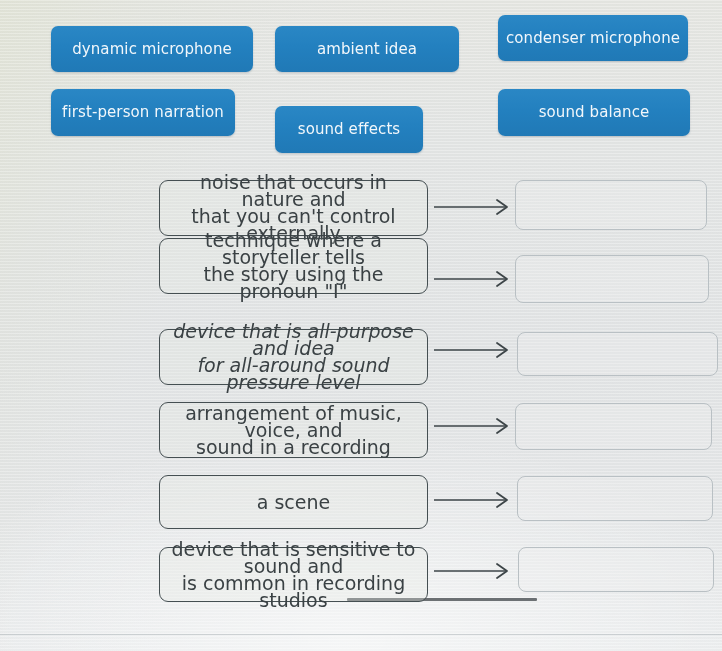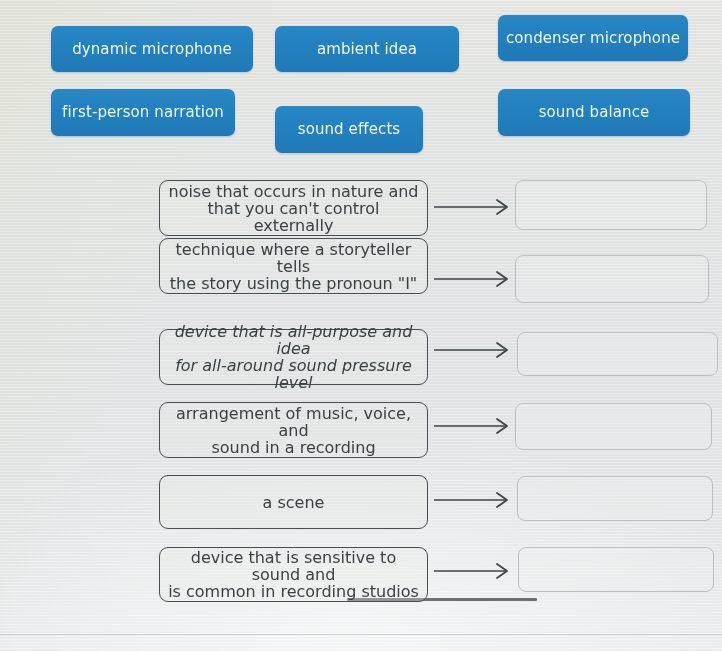--- a/index.html
+++ b/index.html
@@ -78,21 +78,21 @@
   }
 
   
   .defbox {
     position: absolute;
     box-sizing: border-box;
     border: 1.4px solid #454f52;
     border-radius: 9px;
     background: rgba(232,234,230,0.30);
     color: #3a4144;
-    font-size: 16px;
+    font-size: 19px;
     line-height: 17px;
     display: flex;
     align-items: center;
     justify-content: center;
     text-align: center;
     padding: 4px 8px;
   }
   .defbox span { display: block; }
 
   

